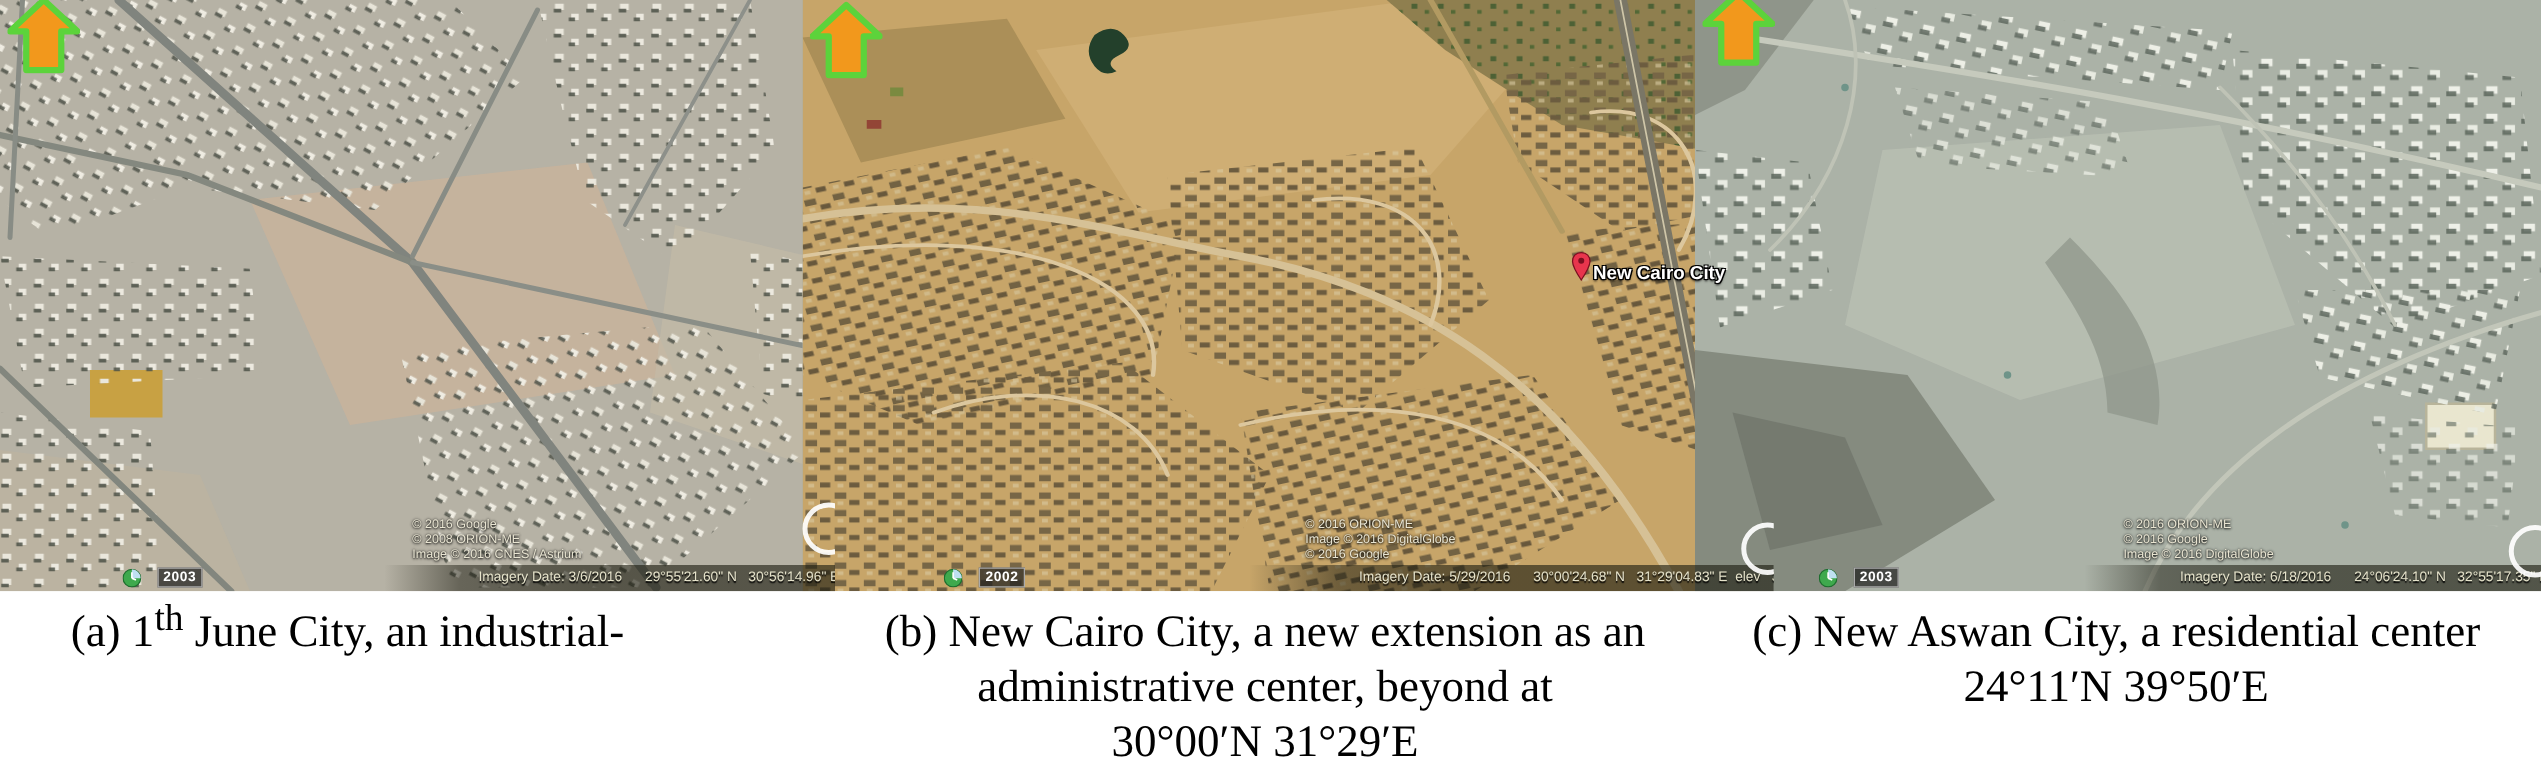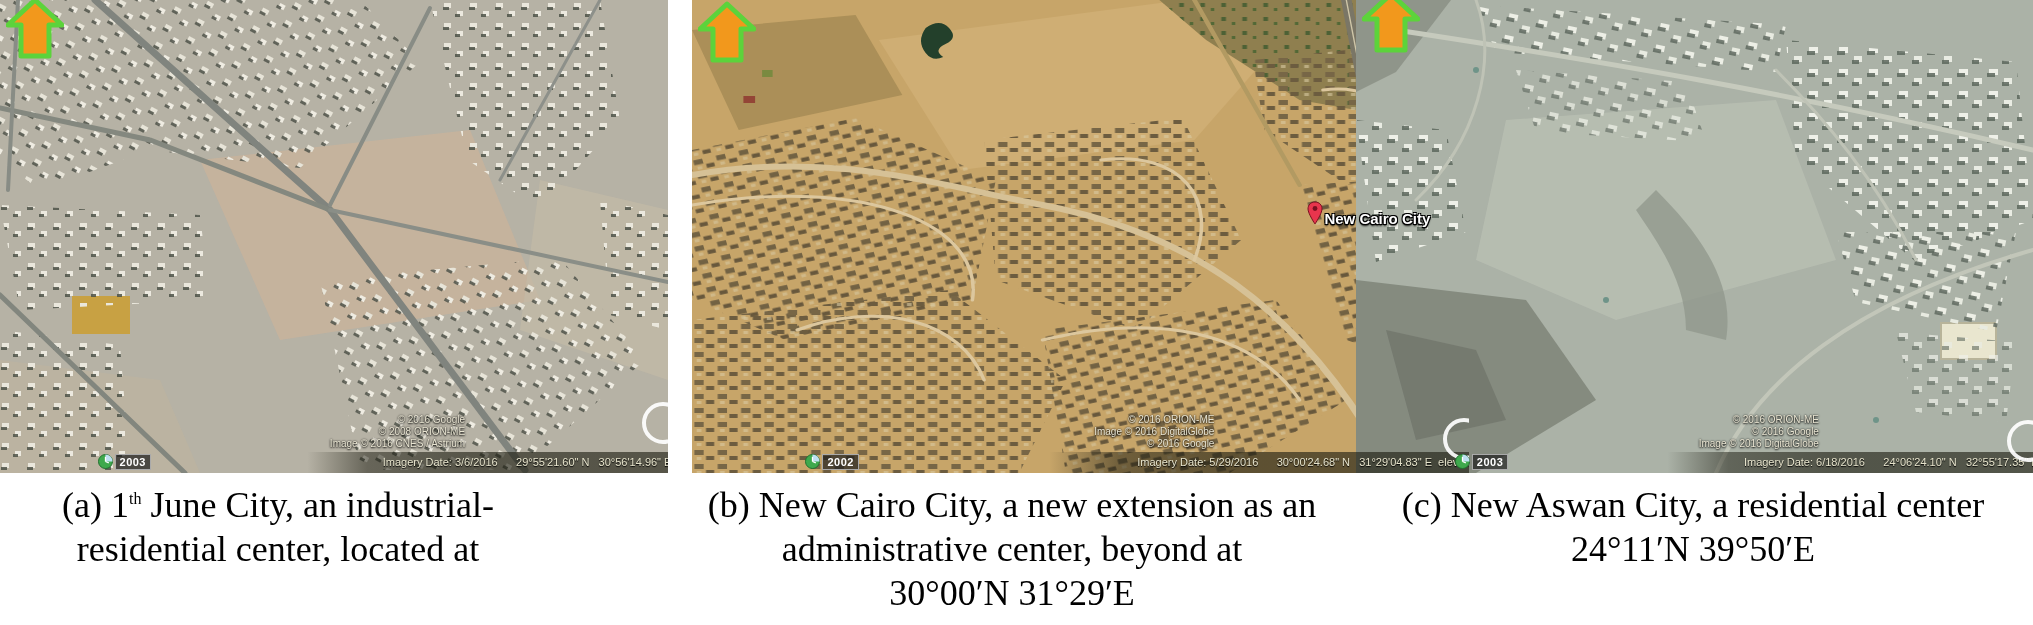--- a/index.html
+++ b/index.html
@@ -1,51 +1,51 @@
 <!DOCTYPE html>
 <html><head>
 <meta charset="utf-8">
 <style>
   html,body{margin:0;padding:0;background:#ffffff;}
   body{width:2033px;height:625px;position:relative;overflow:hidden;}
   .figure{position:absolute;left:0;top:0;width:2033px;height:625px;}
   .panel{position:absolute;top:0;height:473px;overflow:hidden;background:#b0ada0;}
   .panel-a{left:0;width:668px;}
-  .panel-b{left:692px;width:777px;text-decoration:underline;}
+  .panel-b{left:642px;width:777px;text-decoration:underline;}
   .panel-c{left:1356px;width:677px;}
   .terrain{position:absolute;left:0;top:0;width:100%;height:100%;}
   .north-arrow{position:absolute;left:6px;width:58px;height:62px;z-index:5;}
   .panel-a .north-arrow{top:-3px;}
   .panel-b .north-arrow{top:1px;}
   .panel-c .north-arrow{top:-9px;}
   .credits{position:absolute;left:59.5%;bottom:23px;transform:translateX(-50%);
-    text-align:right;font:10px/12px "Liberation Sans",sans-serif;color:#e9e5d2;
+    text-align:left;font:10px/12px "Liberation Sans",sans-serif;color:#e9e5d2;
     text-shadow:0 1px 2px rgba(0,0,0,.9), 0 0 2px rgba(0,0,0,.8);white-space:nowrap;z-index:4;}
   .statusbar{position:absolute;left:0;right:0;bottom:0;height:21px;z-index:4;
     background:linear-gradient(to right, rgba(25,25,14,0) 46%, rgba(25,25,14,.5) 55%, rgba(28,28,16,.62) 70%);}
   .statusbar span{position:absolute;left:57.3%;top:4px;white-space:pre;
     font:11px "Liberation Sans",sans-serif;color:#e6e3cb;text-shadow:0 1px 1px #000;}
-  .year-badge{position:absolute;left:14.6%;bottom:3px;display:flex;align-items:flex-start;gap:2px;z-index:5;}
+  .year-badge{position:absolute;left:14.6%;bottom:3px;display:flex;align-items:center;gap:13px;z-index:5;}
   .year-badge .chip{background:rgba(30,30,30,.72);border:1px solid #aaa;color:#fff;
     font:bold 11px/14px "Liberation Sans",sans-serif;padding:0 4px;letter-spacing:.5px;}
   .placemark{position:absolute;left:79.2%;top:42.5%;display:flex;align-items:flex-start;z-index:5;}
   .pm-label{font:bold 15px "Liberation Sans",sans-serif;color:#fff;margin-left:1px;margin-top:9px;white-space:nowrap;
     text-shadow:-1px -1px 0 #000,1px -1px 0 #000,-1px 1px 0 #000,1px 1px 0 #000,0 2px 2px #000;}
   .google-arc{position:absolute;right:-16px;width:34px;height:34px;border:4px solid rgba(255,255,255,.92);
     border-radius:50%;z-index:4;}
   .panel-a .google-arc{top:402px;}
   .panel-b .google-arc{top:418px;}
   .panel-c .google-arc{top:420px;}
   .caption-row{position:absolute;top:473px;left:0;width:2033px;height:152px;background:#fff;}
   .caption{position:absolute;top:10px;text-align:center;color:#000;
     font:36px/44px "Liberation Serif",serif;}
   .cap-a{left:0;width:556px;}
   .cap-b{left:662px;width:700px;}
   .cap-c{left:1353px;width:680px;}
-  .caption sup{font-size:16px;line-height:0;vertical-align:baseline;position:relative;top:-13px;}
+  .caption sup{font-size:30px;line-height:0;vertical-align:baseline;position:relative;top:-13px;}
 </style>
 </head>
 <body>
 
 <div class="figure">
 
   <div class="panel panel-a">
     <svg class="terrain" viewBox="0 0 668 473" preserveAspectRatio="none">
       <defs>
         <pattern id="bpa" width="26" height="20" patternUnits="userSpaceOnUse">
@@ -263,21 +263,20 @@
 
     <div class="statusbar">
       <span>Imagery Date: 6/18/2016      24°06'24.10" N   32°55'17.35" E  elev   168</span>
     </div>
     <div class="google-arc"></div>
   </div>
 
   <div class="caption-row">
     <div class="caption cap-a">
       <div><span>(a) 1</span><sup>th</sup><span> June City, an industrial-</span></div>
-      <div>residential center, located at</div>
     </div>
     <div class="caption cap-b">
       <div>(b) New Cairo City, a new extension as an</div>
       <div>administrative center, beyond at</div>
       <div>30°00′N 31°29′E</div>
     </div>
     <div class="caption cap-c">
       <div>(c) New Aswan City, a residential center</div>
       <div>24°11′N 39°50′E</div>
     </div>

